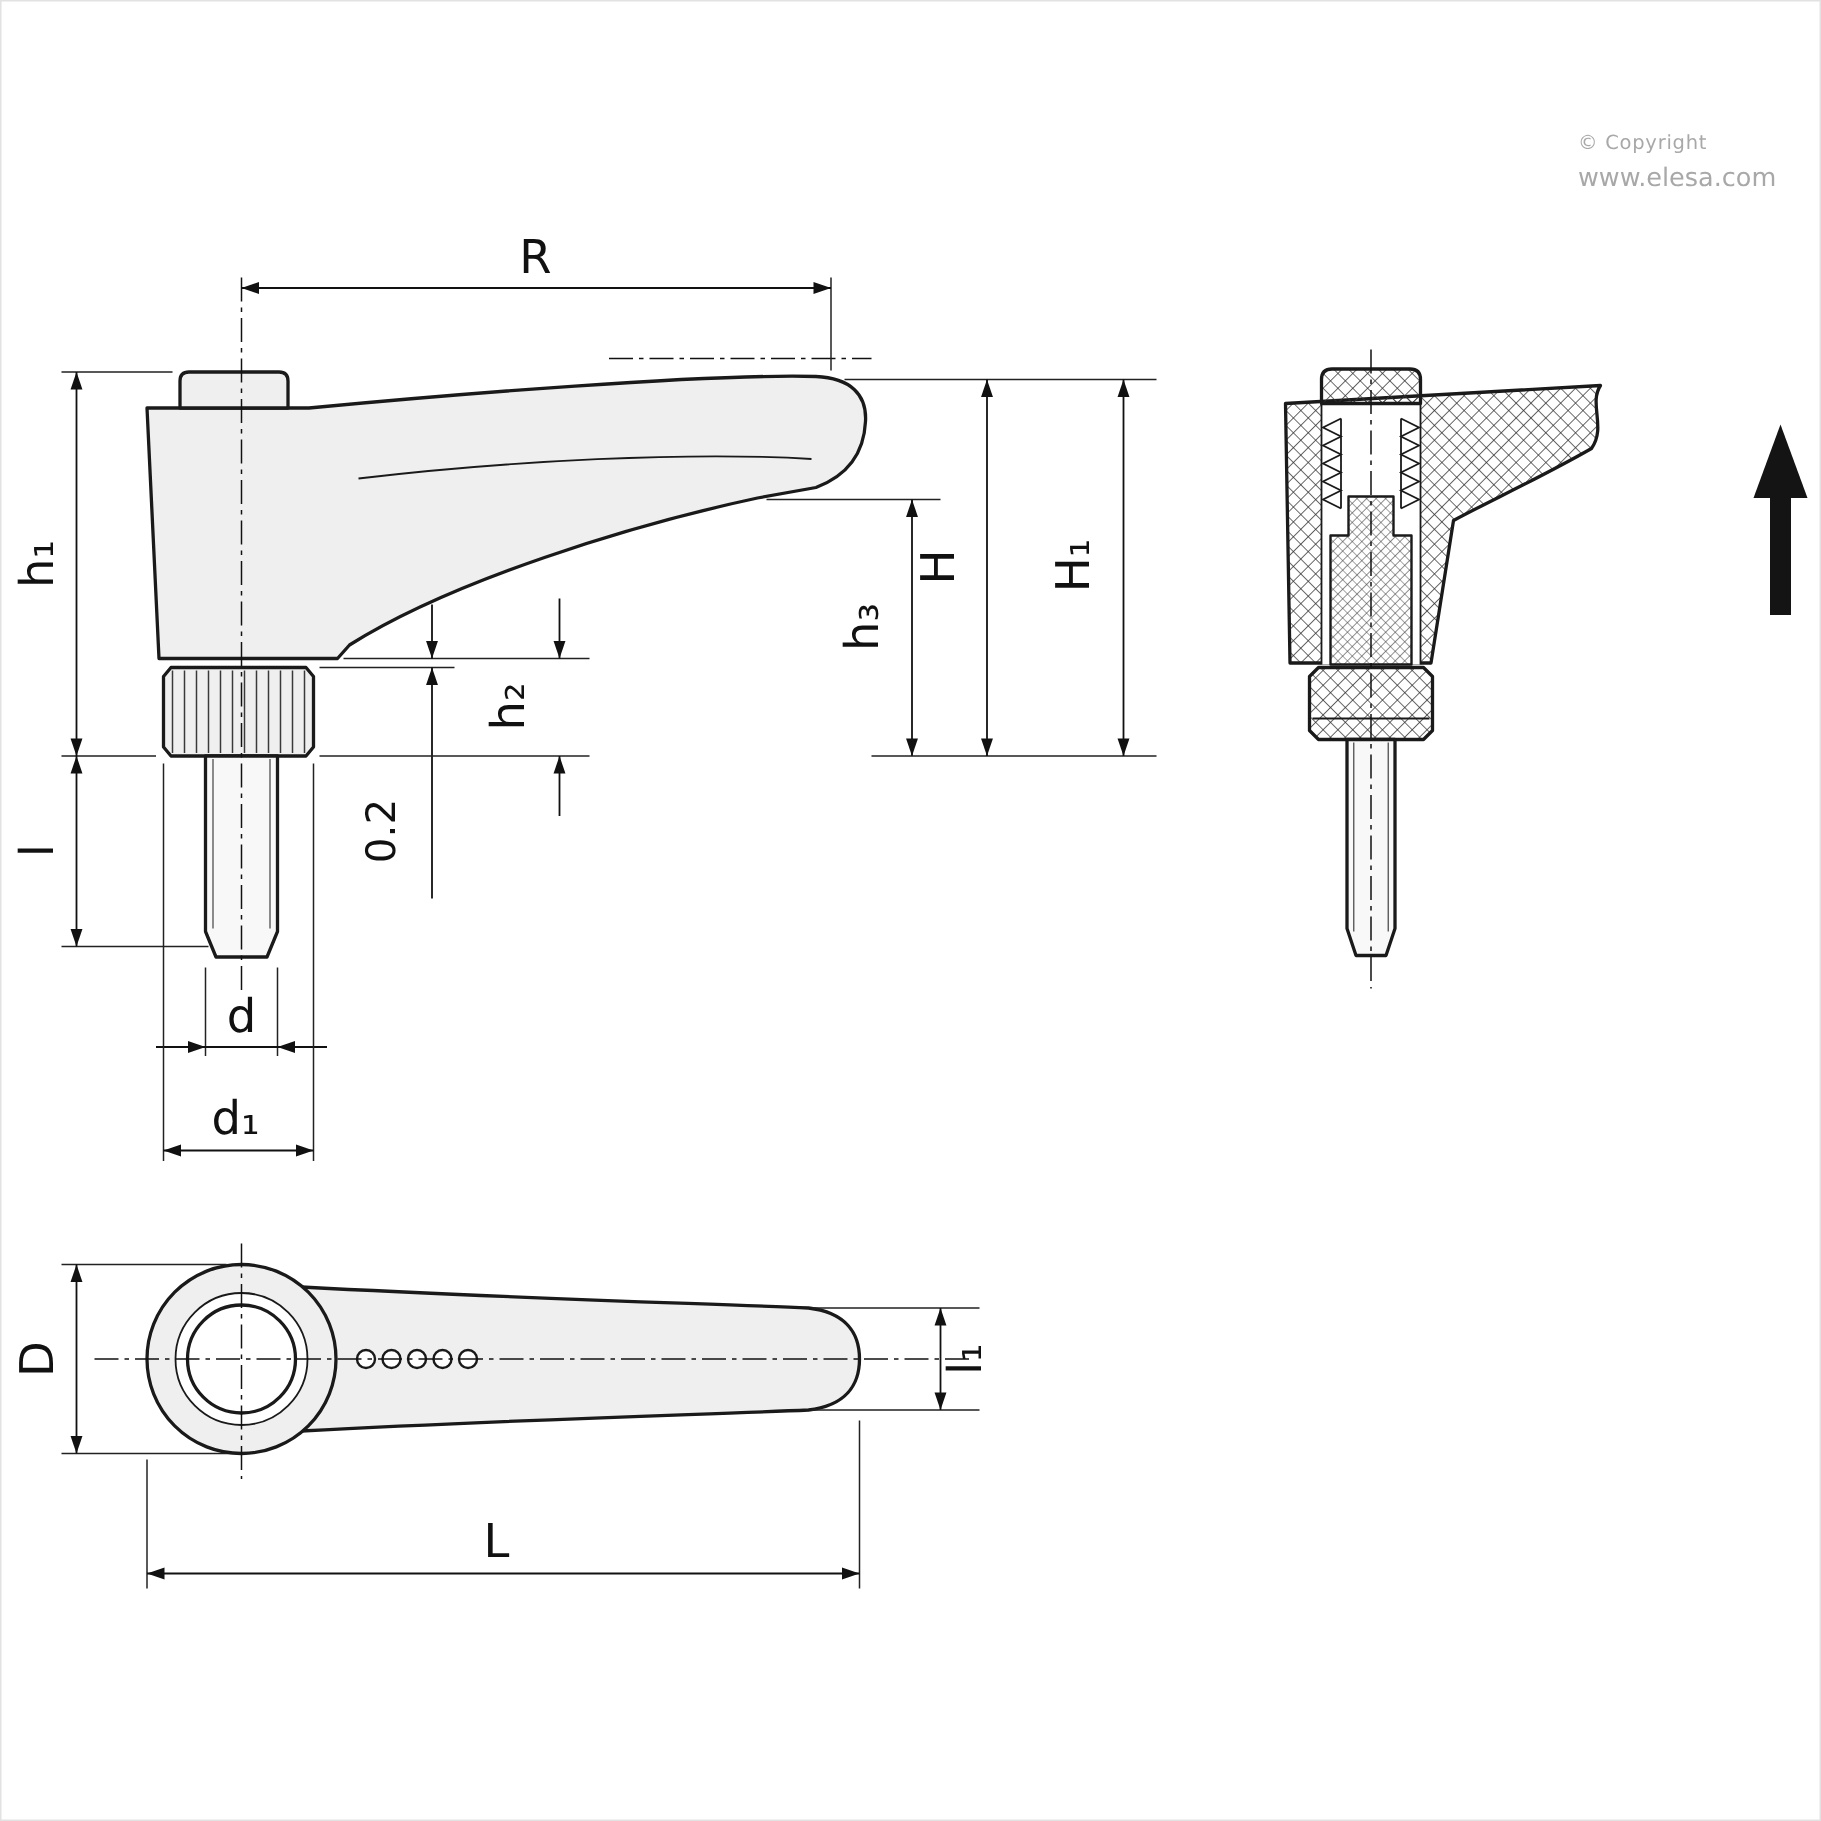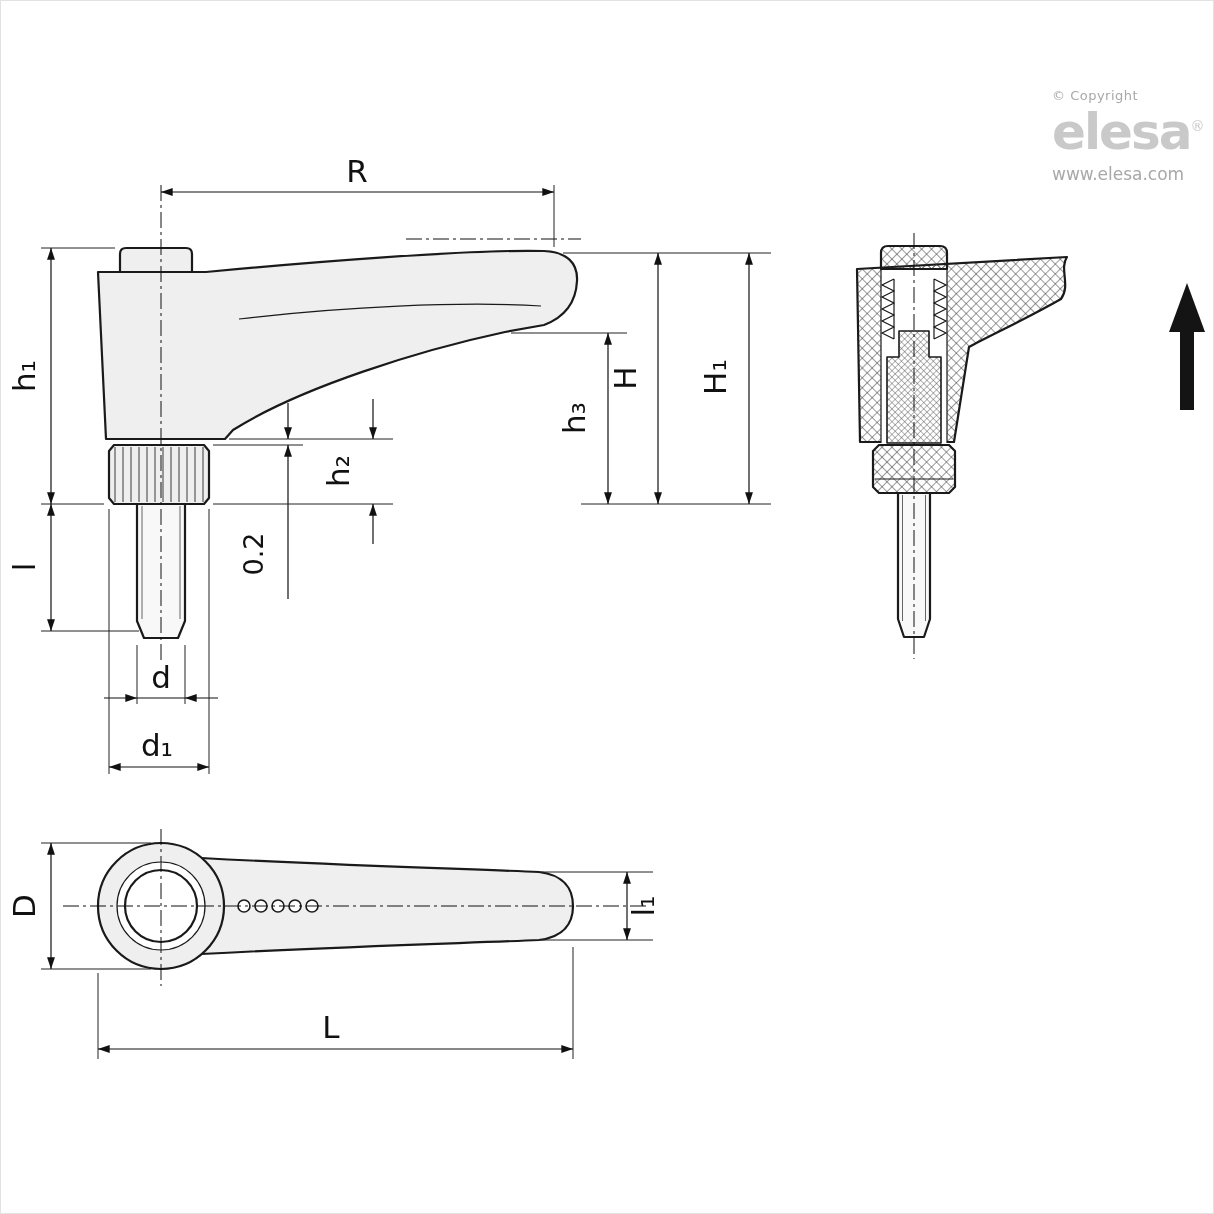--- a/index.html
+++ b/index.html
@@ -198,19 +198,16 @@
       <g>
         <path class="ext" d="M97,972 V1058 M572,946 V1058"></path>
         <path class="dim" d="M97,1048 H572"></path>
         <text class="lbl" x="330" y="1037">L</text>
       </g>
     </g>
   </svg>
 
   <div class="branding">
     <div class="copyright">© Copyright</div>
-    <div class="logo-row">
-      <span class="logo">elesa</span><span class="reg">®</span>
-    </div>
     <div class="url">www.elesa.com</div>
   </div>
 
 </div>
 
 </body></html>

